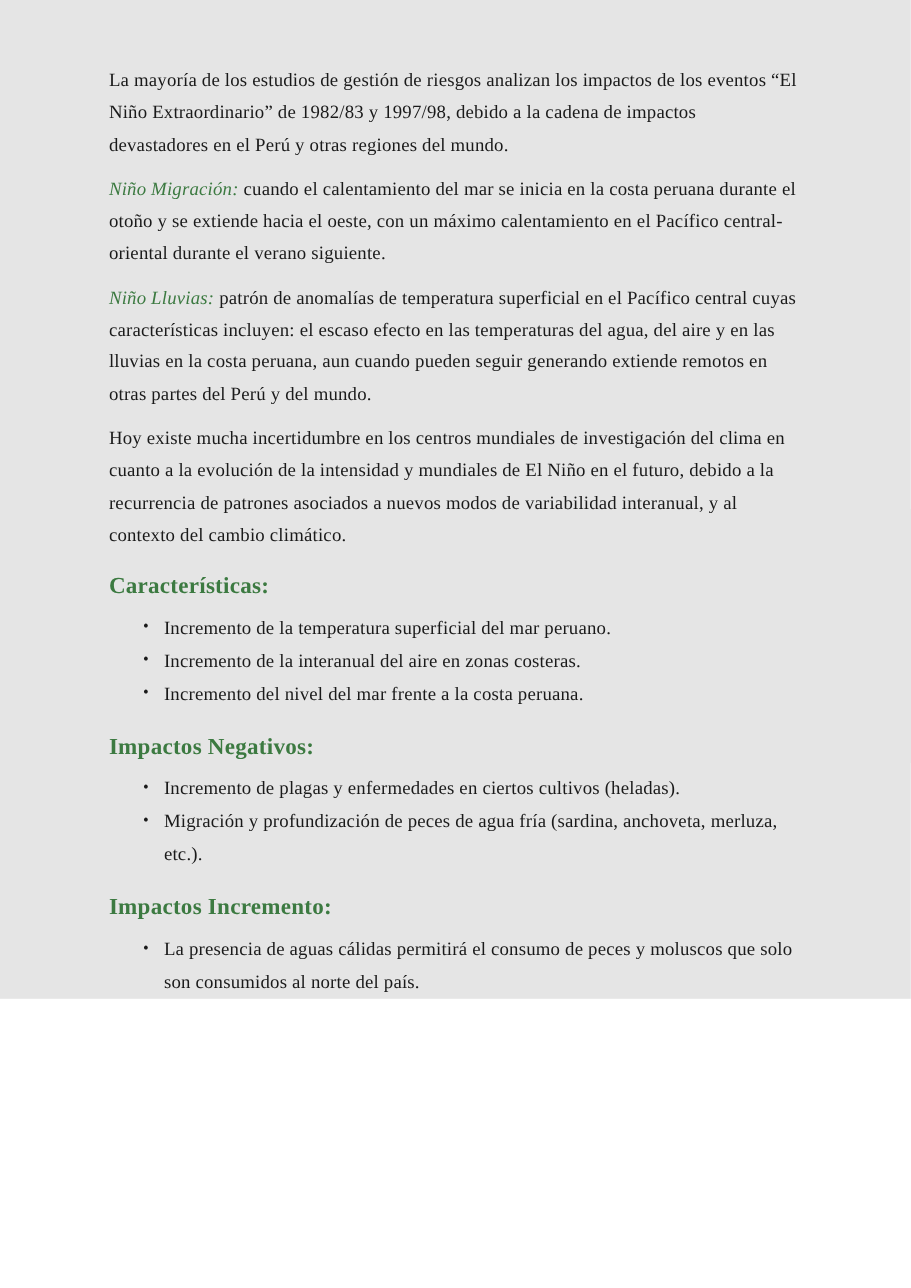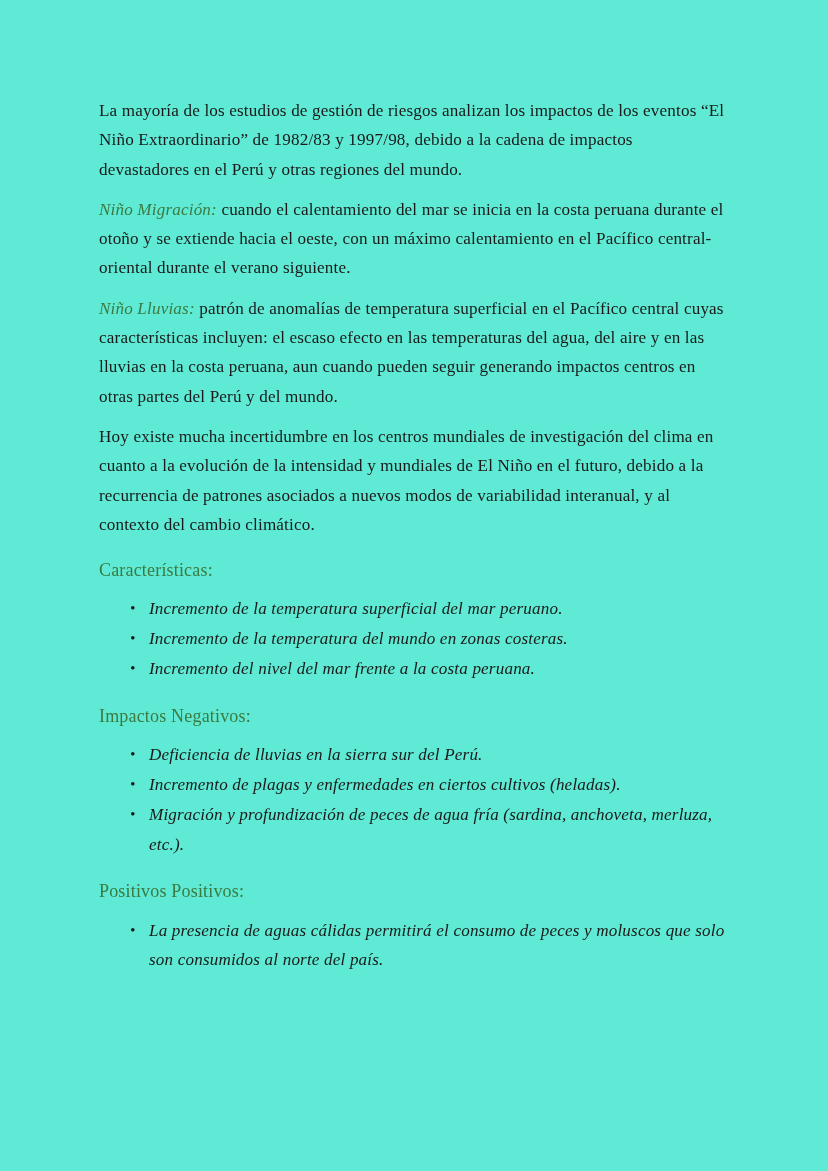--- a/index.html
+++ b/index.html
@@ -12,53 +12,52 @@
     width: 828px;
     height: 1171px;
     overflow: hidden;
     font-family: "Liberation Serif", "DejaVu Serif", serif;
     color: #1a1a1a;
     -webkit-font-smoothing: antialiased;
   }
   .page {
     position: relative;
     width: 828px;
-    height: 1171px;
-    background: #5eead4;
+    height: 908px;
+    background: #e5e5e5;
     box-sizing: border-box;
-    padding: 96px 104px 0 99px;
+    padding: 58px 104px 0 99px;
   }
   .doc-body {
     width: 626px;
   }
   p.para {
     margin: 0 0 11px 0;
     font-size: 17.1px;
     line-height: 29.3px;
     text-align: left;
     color: #1a1a1a;
     letter-spacing: 0.01em;
   }
   .lead-term {
     color: #3c7a41;
     font-style: italic;
   }
   h3.section-heading {
     margin: 0 0 9px 0;
-    font-size: 18px;
+    font-size: 21px;
     line-height: 29.3px;
-    font-weight: normal;
+    font-weight: bold;
     color: #3c7a41;
     letter-spacing: 0.01em;
   }
   ul.bullets {
     list-style: none;
     margin: 0 0 12px 0;
     padding: 0;
-    font-style: italic;
   }
   ul.bullets > li {
     position: relative;
     margin: 0 0 0 0;
     padding: 0 0 0 50px;
     font-size: 17.1px;
     line-height: 29.8px;
     color: #1a1a1a;
     letter-spacing: 0.01em;
   }
@@ -76,43 +75,42 @@
 </head>
 <body>
 
 <div class="page">
   <div class="doc-body">
 
     <p class="para">La mayoría de los estudios de gestión de riesgos analizan los impactos de los eventos “El Niño Extraordinario” de 1982/83 y 1997/98, debido a la cadena de impactos devastadores en el Perú y otras regiones del mundo.</p>
 
     <p class="para"><span class="lead-term">Niño Migración:</span><span> cuando el calentamiento del mar se inicia en la costa peruana durante el otoño y se extiende hacia el oeste, con un máximo calentamiento en el Pacífico central-oriental durante el verano siguiente.</span></p>
 
-    <p class="para"><span class="lead-term">Niño Lluvias:</span><span> patrón de anomalías de temperatura superficial en el Pacífico central cuyas características incluyen: el escaso efecto en las temperaturas del agua, del aire y en las lluvias en la costa peruana, aun cuando pueden seguir generando impactos centros en otras partes del Perú y del mundo.</span></p>
+    <p class="para"><span class="lead-term">Niño Lluvias:</span><span> patrón de anomalías de temperatura superficial en el Pacífico central cuyas características incluyen: el escaso efecto en las temperaturas del agua, del aire y en las lluvias en la costa peruana, aun cuando pueden seguir generando extiende remotos en otras partes del Perú y del mundo.</span></p>
 
     <p class="para">Hoy existe mucha incertidumbre en los centros mundiales de investigación del clima en cuanto a la evolución de la intensidad y mundiales de El Niño en el futuro, debido a la recurrencia de patrones asociados a nuevos modos de variabilidad interanual, y al contexto del cambio climático.</p>
 
     <div class="block-gap-lg"></div>
 
     <h3 class="section-heading">Características:</h3>
     <ul class="bullets">
       <li>Incremento de la temperatura superficial del mar peruano.</li>
-      <li>Incremento de la temperatura del mundo en zonas costeras.</li>
+      <li>Incremento de la interanual del aire en zonas costeras.</li>
       <li>Incremento del nivel del mar frente a la costa peruana.</li>
     </ul>
 
     <div class="block-gap-lg"></div>
 
     <h3 class="section-heading">Impactos Negativos:</h3>
     <ul class="bullets">
-      <li>Deficiencia de lluvias en la sierra sur del Perú.</li>
       <li>Incremento de plagas y enfermedades en ciertos cultivos (heladas).</li>
       <li>Migración y profundización de peces de agua fría (sardina, anchoveta, merluza, etc.).</li>
     </ul>
 
     <div class="block-gap-lg"></div>
 
-    <h3 class="section-heading">Positivos Positivos:</h3>
+    <h3 class="section-heading">Impactos Incremento:</h3>
     <ul class="bullets">
       <li>La presencia de aguas cálidas permitirá el consumo de peces y moluscos que solo son consumidos al norte del país.</li>
     </ul>
 
   </div>
 </div>
 
 </body></html>

